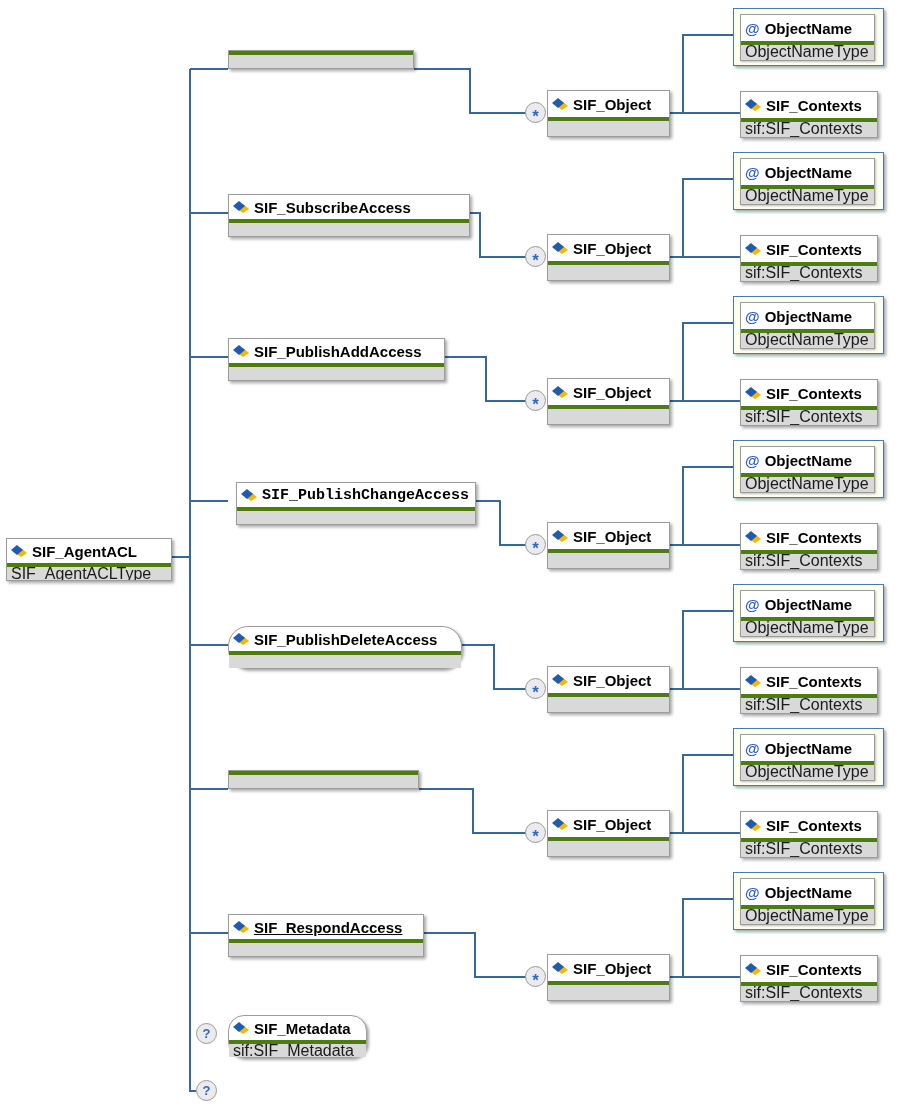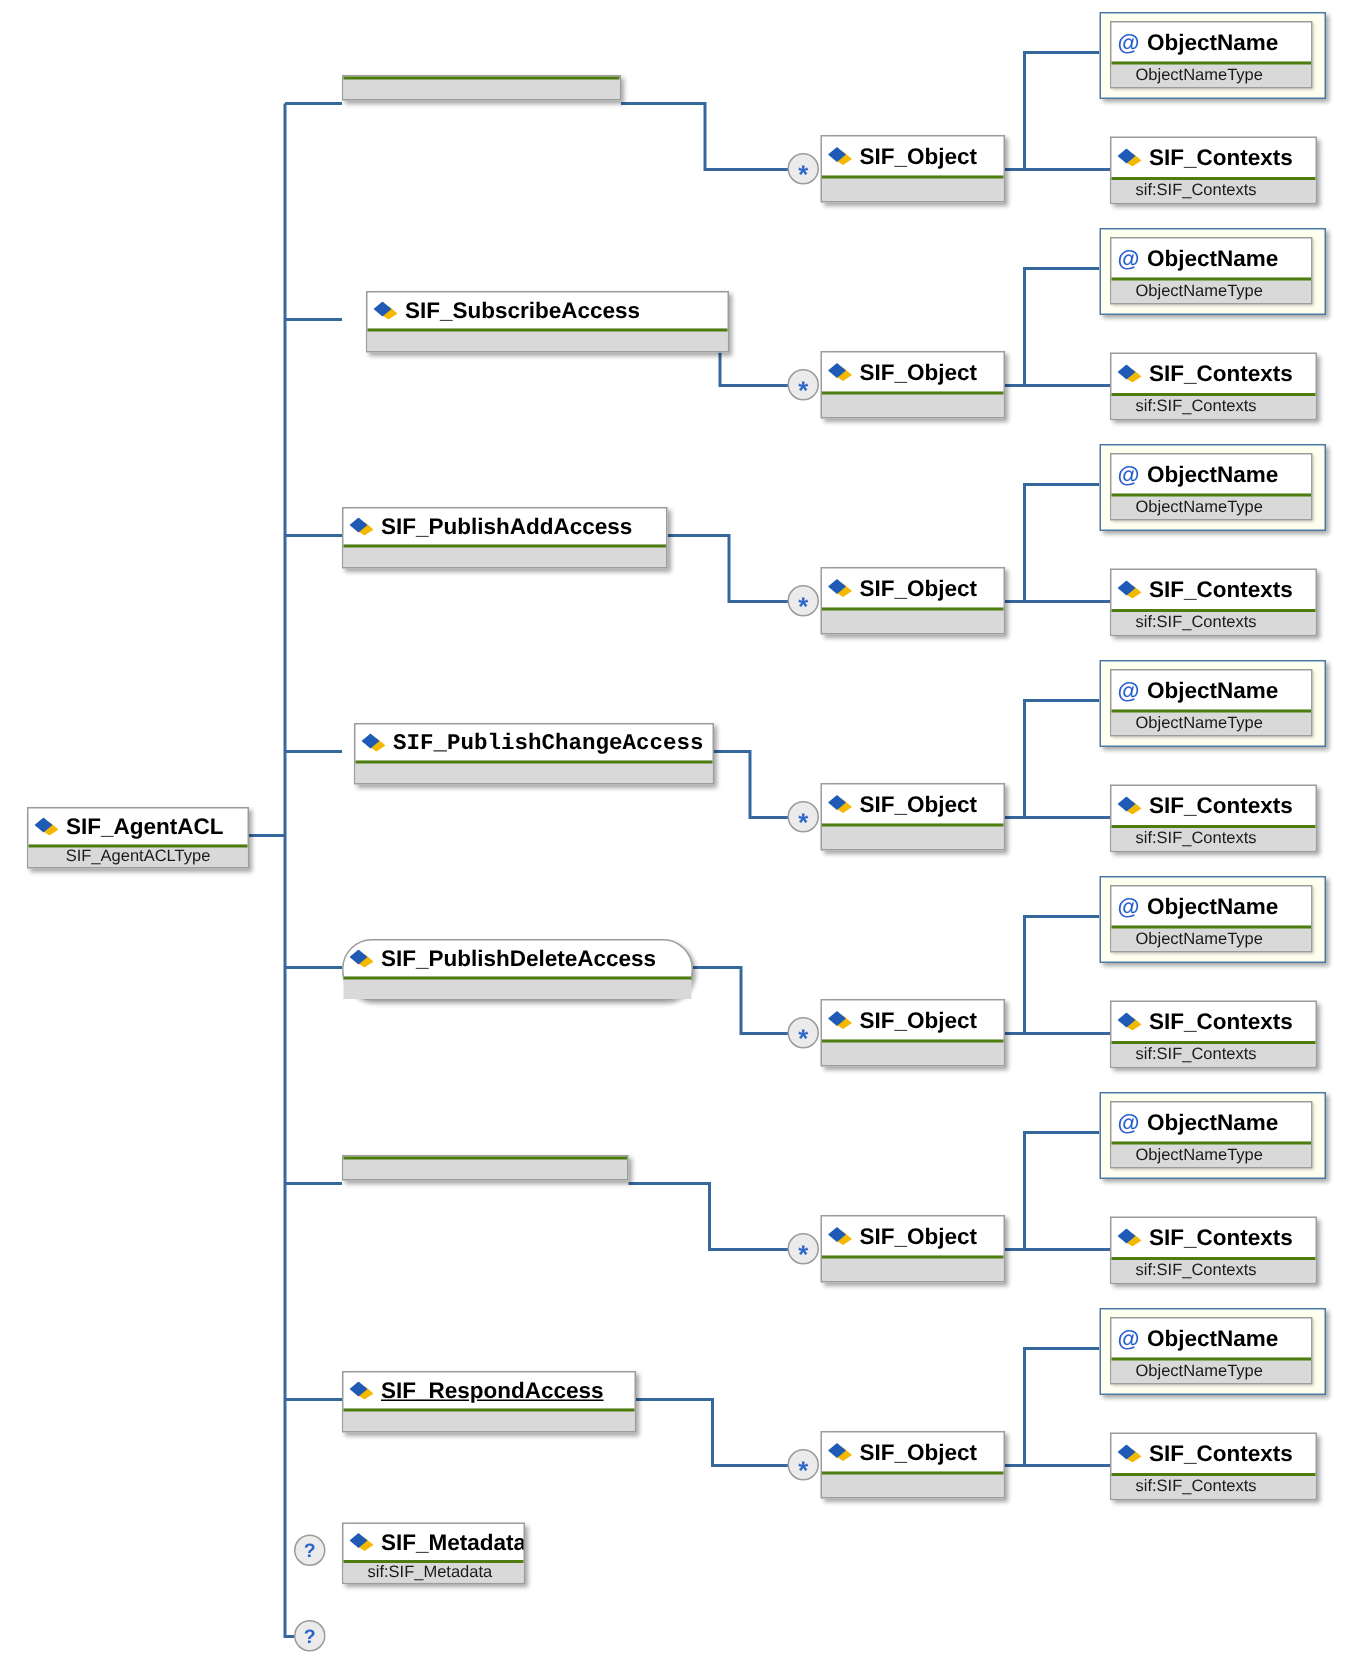--- a/index.html
+++ b/index.html
@@ -8,22 +8,22 @@
     --badge-glyph:#2b66c8; --icon-blue:#1f5bb5; --icon-yellow:#f5b800;
   }
   html,body{margin:0;padding:0;background:#fff;}
   body{font-family:"Liberation Sans",sans-serif;}
   #diagram{position:relative;width:905px;height:1117px;background:#fff;overflow:hidden;}
   svg.wires{position:absolute;left:0;top:0;z-index:1;}
   .node{position:absolute;z-index:2;background:#fff;border:1px solid var(--node-border);
         box-shadow:2px 2px 3px rgba(0,0,0,.35);box-sizing:border-box;}
   .title{display:flex;align-items:center;gap:5px;padding:0 6px 0 4px;height:24px;
          font-size:15px;font-weight:bold;color:#000;white-space:nowrap;overflow:hidden;}
-  .strip{background:var(--strip-bg);border-top:2px solid #4d7c0f;height:13px;line-height:13px;
-         font-size:11px;padding:0 16px;color:#1a1a1a;white-space:nowrap;overflow:hidden;}
+  .strip{background:var(--strip-bg);border-top:4px solid #4d7c0f;height:13px;line-height:13px;
+         font-size:16px;padding:0 4px;color:#1a1a1a;white-space:nowrap;overflow:hidden;}
   .tall .title{height:26px;}
   .tall .strip{height:15px;line-height:14px;}
   .attr-wrap{position:absolute;z-index:2;background:var(--attr-wrapper-bg);
              border:1px solid var(--attr-wrapper-border);box-sizing:border-box;
              box-shadow:2px 2px 3px rgba(0,0,0,.35);}
   .attr-wrap .node{position:absolute;left:6px;right:8px;top:5px;box-shadow:1px 1px 2px rgba(0,0,0,.25);}
   .el-icon{flex:0 0 auto;display:block;}
   .at-icon{flex:0 0 auto;color:#2a5fd0;font-weight:bold;font-size:15px;line-height:1;}
   .badge{position:absolute;z-index:3;width:21px;height:21px;border-radius:50%;
          background:#ebebeb;border:1px solid #9a9a9a;box-sizing:border-box;text-align:center;
@@ -33,35 +33,35 @@
 </style>
 </head>
 <body>
 
 <div id="diagram">
 
   <svg class="wires" width="905" height="1117">
     <path id="wirepath" fill="none" stroke-width="2" d="M154 557 H190 M190 69 V1091 H196 M190 69 H228 M414 69 H470 V113 H540 M670 113 H740 M683 113 V35 H733 M190 213 H228 M433 213 H480 V257 H540 M670 257 H740 M683 257 V179 H733 M190 357 H228 M445 357 H486 V401 H540 M670 401 H740 M683 401 V323 H733 M190 501 H228 M473 501 H500 V545 H540 M670 545 H740 M683 545 V467 H733 M190 645 H228 M462 645 H494 V689 H540 M670 689 H740 M683 689 V611 H733 M190 789 H228 M419 789 H473 V833 H540 M670 833 H740 M683 833 V755 H733 M190 933 H228 M424 933 H475 V977 H540 M670 977 H740 M683 977 V899 H733" stroke="#36689e"></path>
   </svg>
 
-  <div class="node" style="left:18px;top:538px;width:148px;text-align:center;">
+  <div class="node" style="left:6px;top:538px;width:166px;">
     <div class="title">
       <svg class="el-icon" width="16" height="12" viewBox="0 0 16 12">
         <polygon points="4,8 10,3 16,8 10,12" style="fill:var(--icon-yellow)"></polygon>
         <polygon points="0,5 6,0 12,5 6,10" style="fill:var(--icon-blue)"></polygon>
       </svg>
       <span class="lbl">SIF_AgentACL</span>
     </div>
     <div class="strip">SIF_AgentACLType</div>
   </div>
 
   <div class="badge q" style="left:196px;top:1023px;">
     <span>?</span>
   </div>
-  <div class="node" style="left:228px;top:1015px;width:122px;">
+  <div class="node" style="left:228px;top:1015px;width:139px;border-radius:16px;">
     <div class="title">
       <svg class="el-icon" width="16" height="12" viewBox="0 0 16 12">
         <polygon points="4,8 10,3 16,8 10,12" style="fill:var(--icon-yellow)"></polygon>
         <polygon points="0,5 6,0 12,5 6,10" style="fill:var(--icon-blue)"></polygon>
       </svg>
       <span class="lbl">SIF_Metadata</span>
     </div>
     <div class="strip">sif:SIF_Metadata</div>
   </div>
 
@@ -102,21 +102,21 @@
       <div class="title">
         <svg class="el-icon" width="16" height="12" viewBox="0 0 16 12">
           <polygon points="4,8 10,3 16,8 10,12" style="fill:var(--icon-yellow)"></polygon>
           <polygon points="0,5 6,0 12,5 6,10" style="fill:var(--icon-blue)"></polygon>
         </svg>
         <span class="lbl">SIF_Contexts</span>
       </div>
       <div class="strip">sif:SIF_Contexts</div>
     </div>
 
-    <div class="node access" style="left: 228px; top: 194px; width: 242px; margin-left: 16px;">
+    <div class="node access" style="left: 228px; top: 194px; width: 242px;">
       <div class="title">
         <svg class="el-icon" width="16" height="12" viewBox="0 0 16 12">
           <polygon points="4,8 10,3 16,8 10,12" style="fill:var(--icon-yellow)"></polygon>
           <polygon points="0,5 6,0 12,5 6,10" style="fill:var(--icon-blue)"></polygon>
         </svg>
         <span class="lbl">SIF_SubscribeAccess</span>
       </div>
       <div class="strip"></div>
     </div>
 

